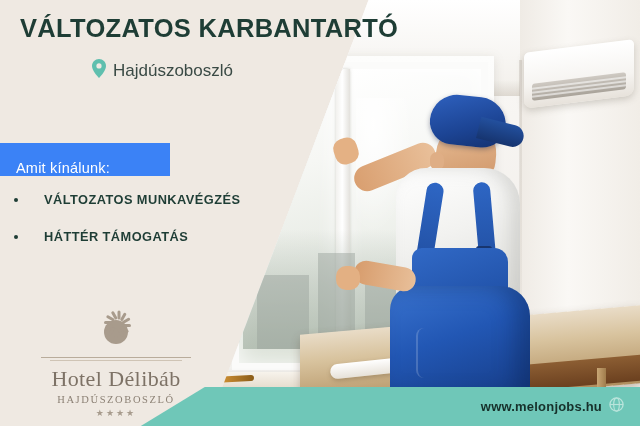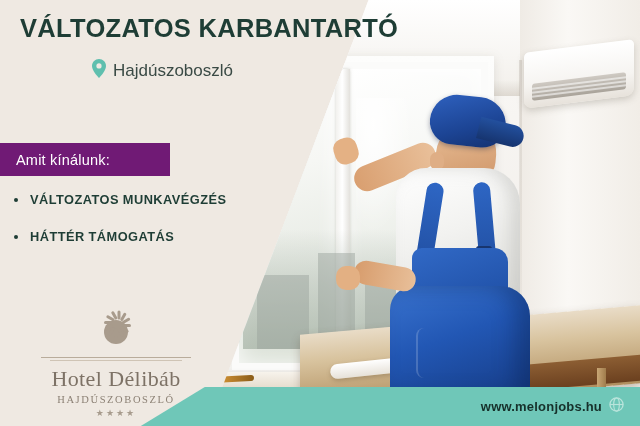--- a/index.html
+++ b/index.html
@@ -234,33 +234,33 @@
   }
   .location{
     position:absolute;left:92px;top:59px;
     display:flex;align-items:center;gap:7px;
   }
   .pin{display:block;}
   .location-name{font-size:17px;color:#3A4A45;}
 
   .offer-box{
     position:absolute;left:0;top:143px;width:170px;height:33px;
-    background:#701a75;
-    display:flex;align-items:center;
+    background:#3b82f6;
+    display:flex;align-items:flex-end;
   }
   .offer-label{
     margin-left:16px;color:#FFFFFF;font-size:14.5px;font-weight:500;letter-spacing:.2px;
   }
 
   .bullets{
     position:absolute;left:14px;top:192px;width:250px;
     margin:0;padding:0;list-style:none;
   }
   .bullets li{
-    display:flex;align-items:flex-start;gap:12px;
+    display:flex;align-items:flex-start;gap:26px;
     margin-bottom:22px;
     font-size:12.8px;font-weight:bold;color:#1E3D35;letter-spacing:.45px;
   }
   .bullets li .dot{
     width:4px;height:4px;border-radius:50%;background:#1E3D35;
     margin-top:6px;flex:none;
   }
 
   
   .logo{position:absolute;left:36px;top:312px;width:160px;text-align:center;}

